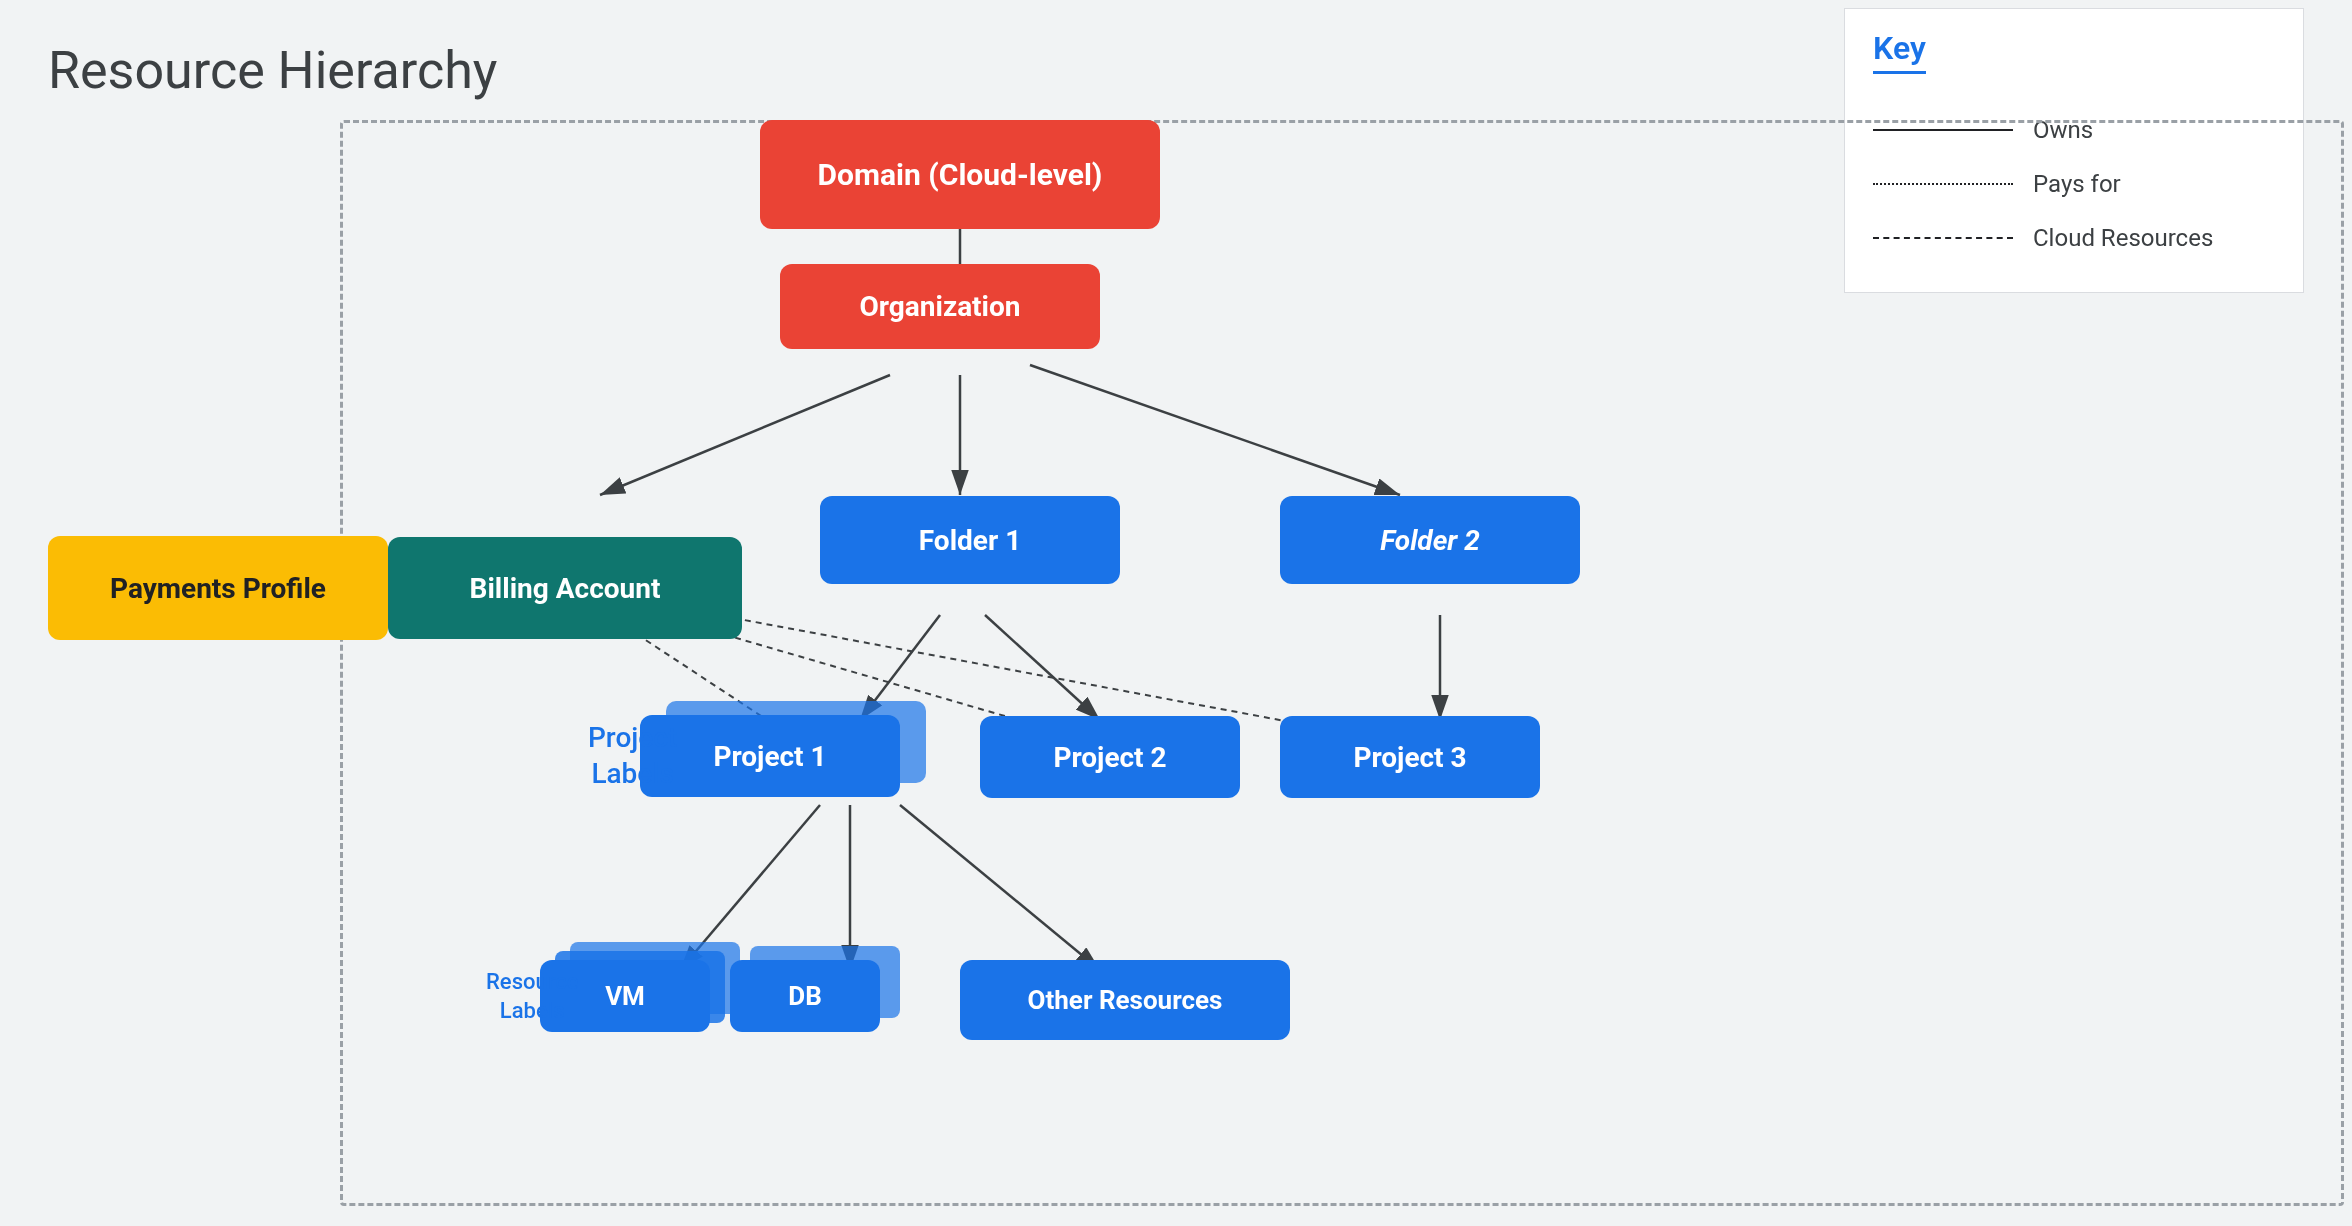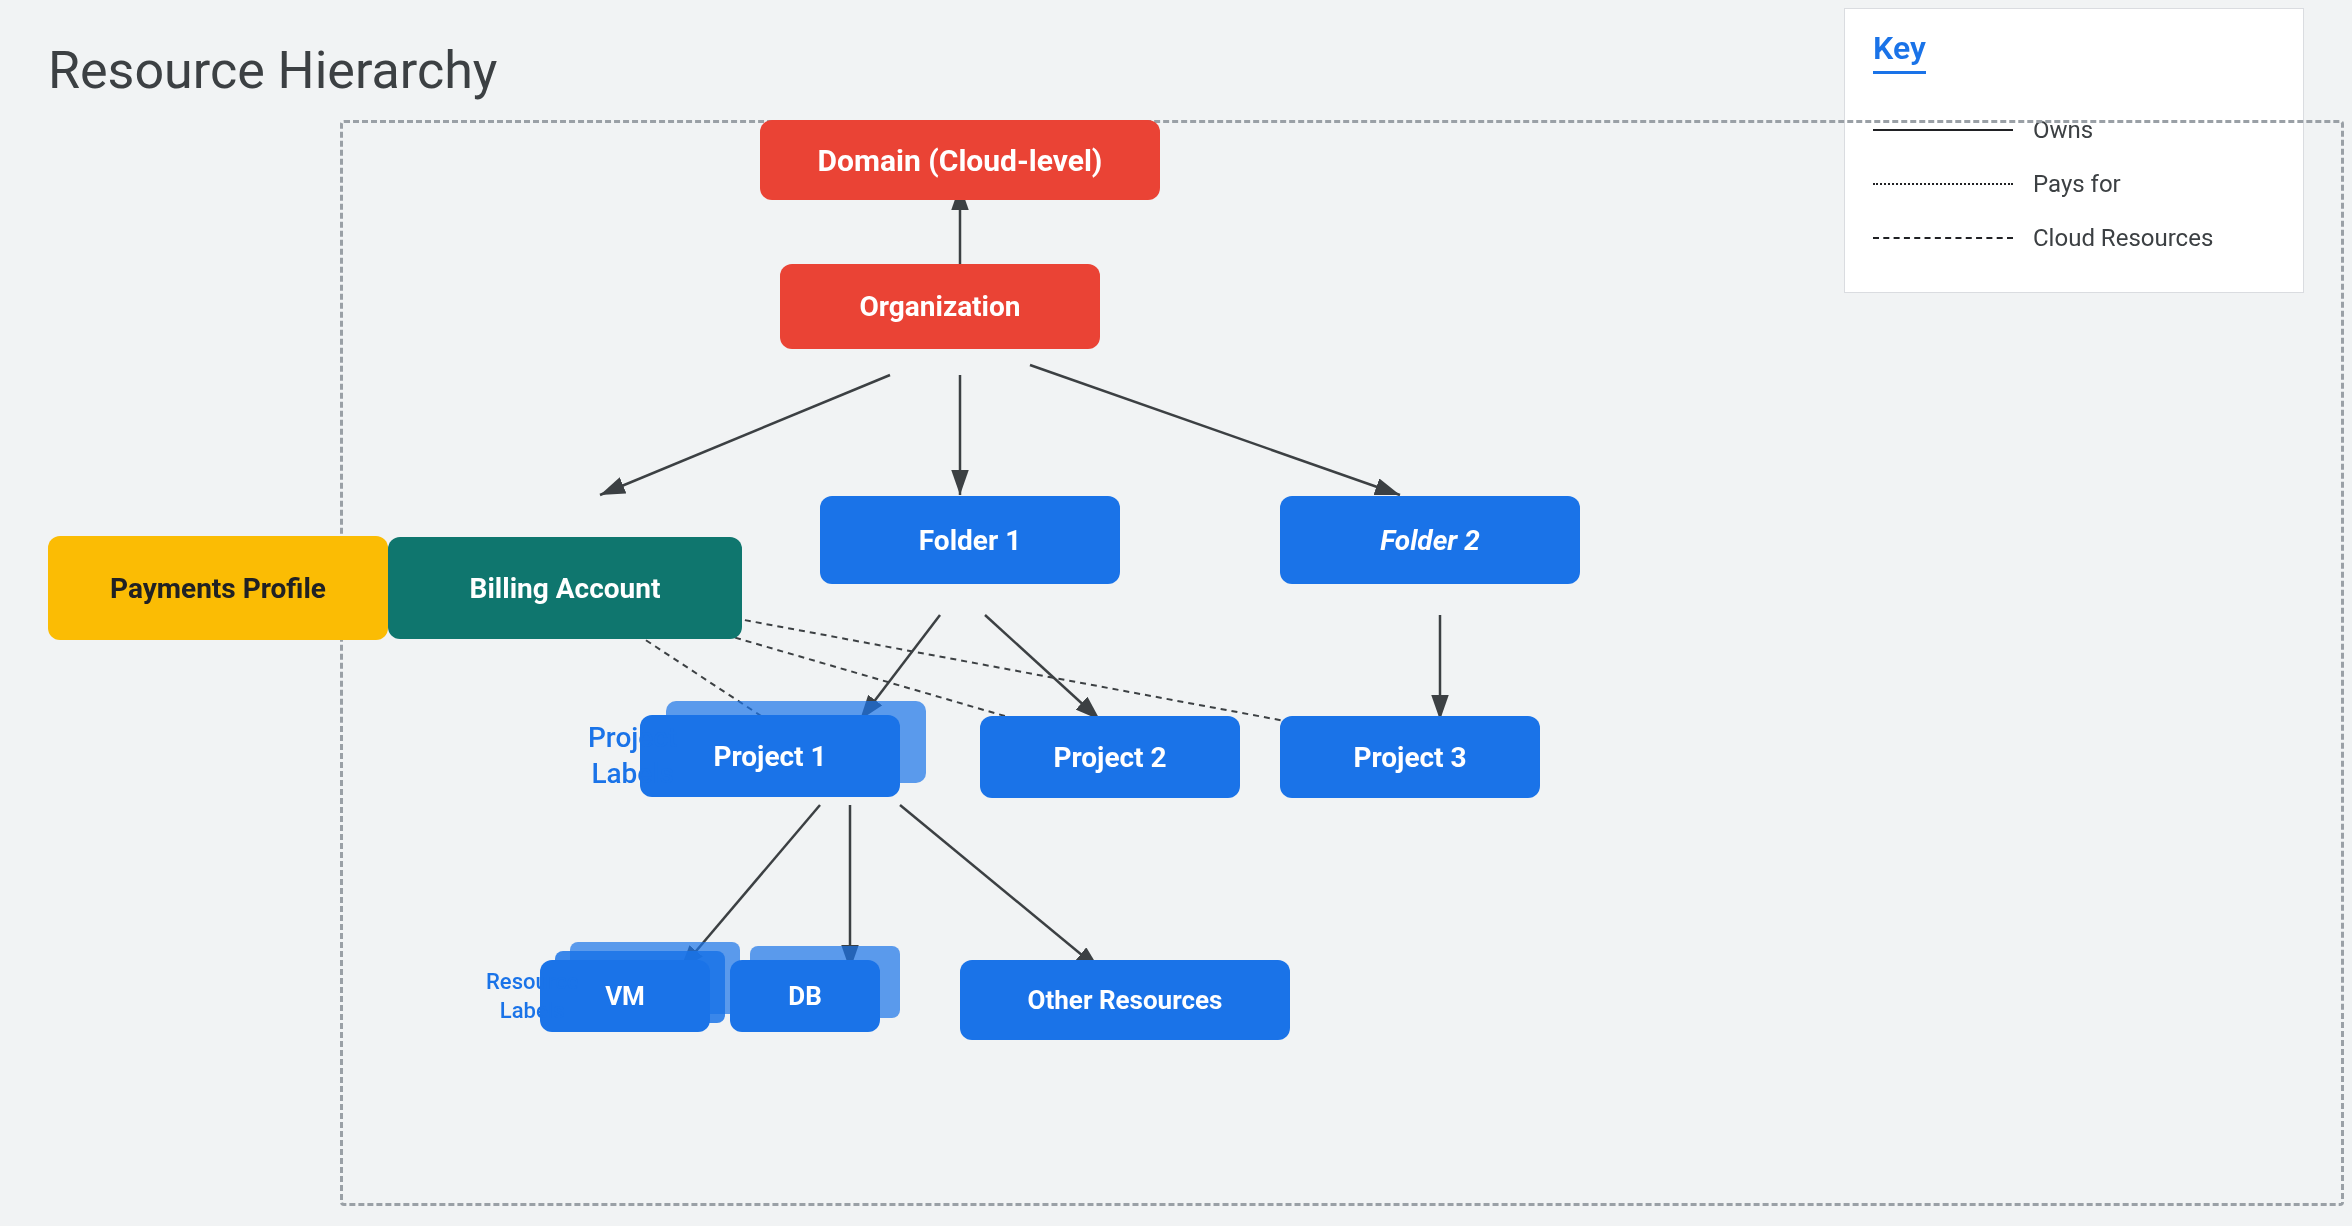--- a/index.html
+++ b/index.html
@@ -181,21 +181,21 @@
 
   <line x1="820" y1="805" x2="680" y2="970" stroke="#3c4043" stroke-width="2.5" marker-end="url(#arrowEnd)"></line>
 
   <line x1="850" y1="805" x2="850" y2="970" stroke="#3c4043" stroke-width="2.5" marker-end="url(#arrowEnd)"></line>
 
   <line x1="900" y1="805" x2="1100" y2="970" stroke="#3c4043" stroke-width="2.5" marker-end="url(#arrowEnd)"></line>
 </svg>
 
 <div class="dashed-rect"></div>
 
-<div class="node node-red" style="left:760px; top:120px; width:400px; height:80px; font-size:30px;">
+<div class="node node-red" style="left:760px; top:120px; width:400px; height:109px; font-size:30px;">
   <span>Domain (Cloud-level)</span>
 </div>
 
 <div class="node node-red" style="left:780px; top:264px; width:320px; height:85px;">
   <span>Organization</span>
 </div>
 
 <div class="node node-yellow" style="left:48px; top:536px; width:340px; height:104px; font-size:28px;">
   <span>Payments Profile</span>
 </div>

